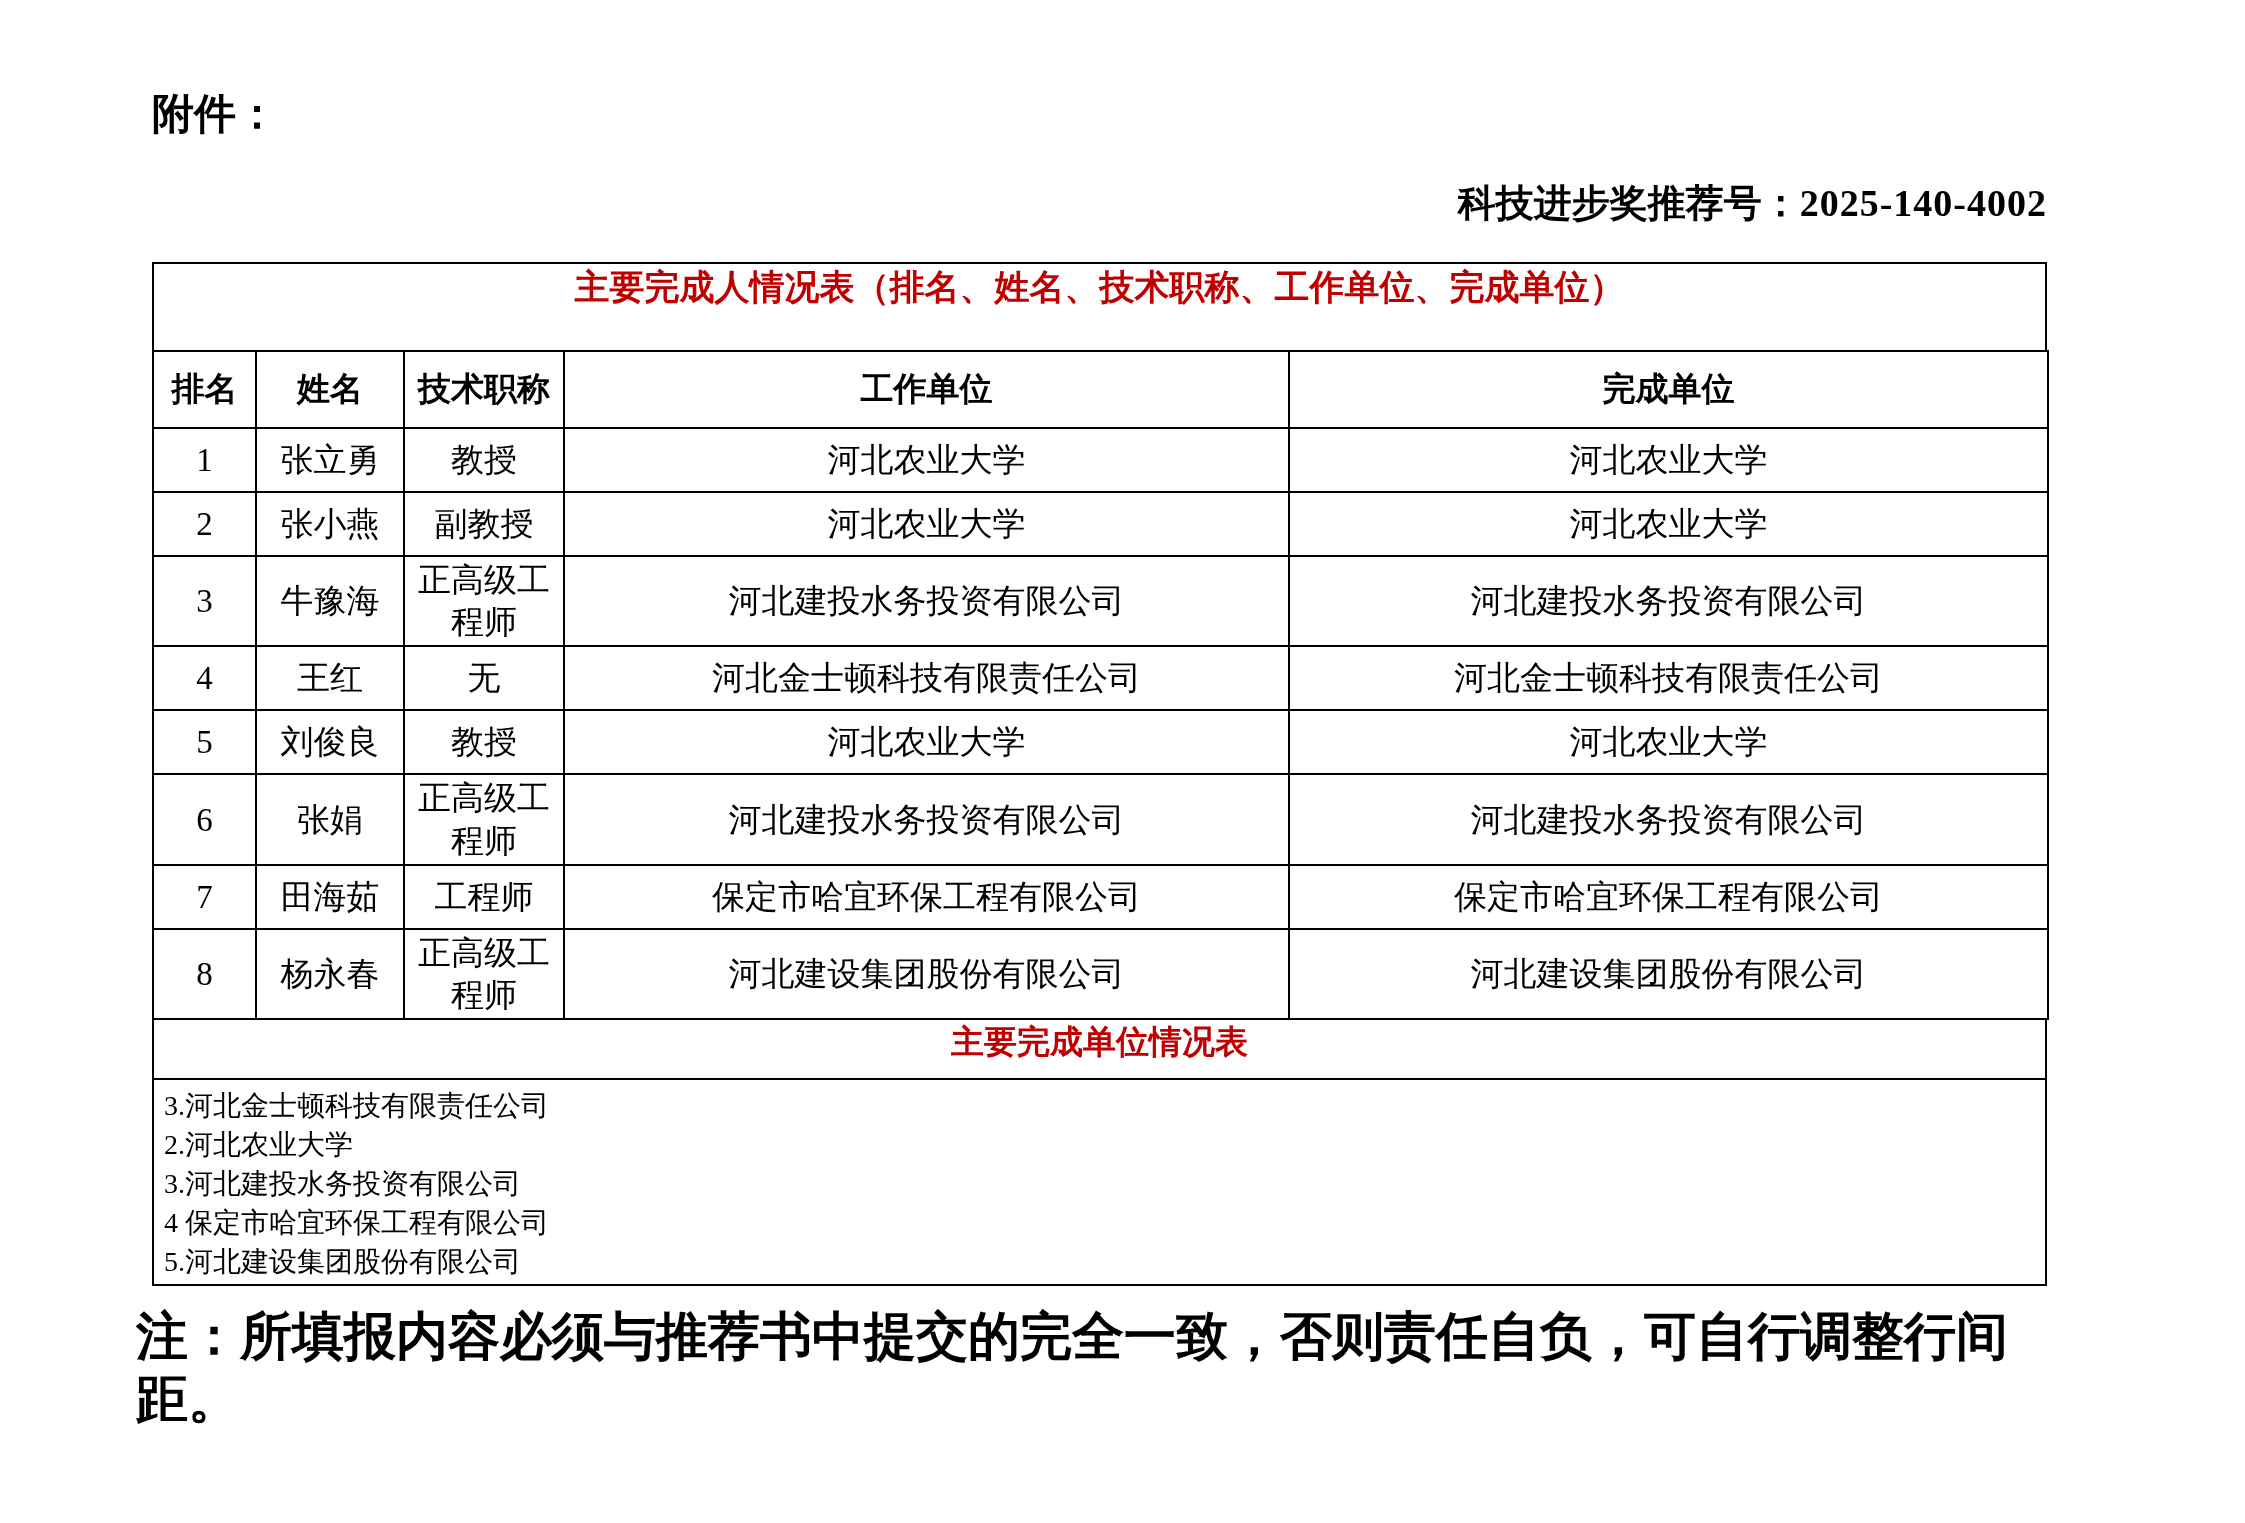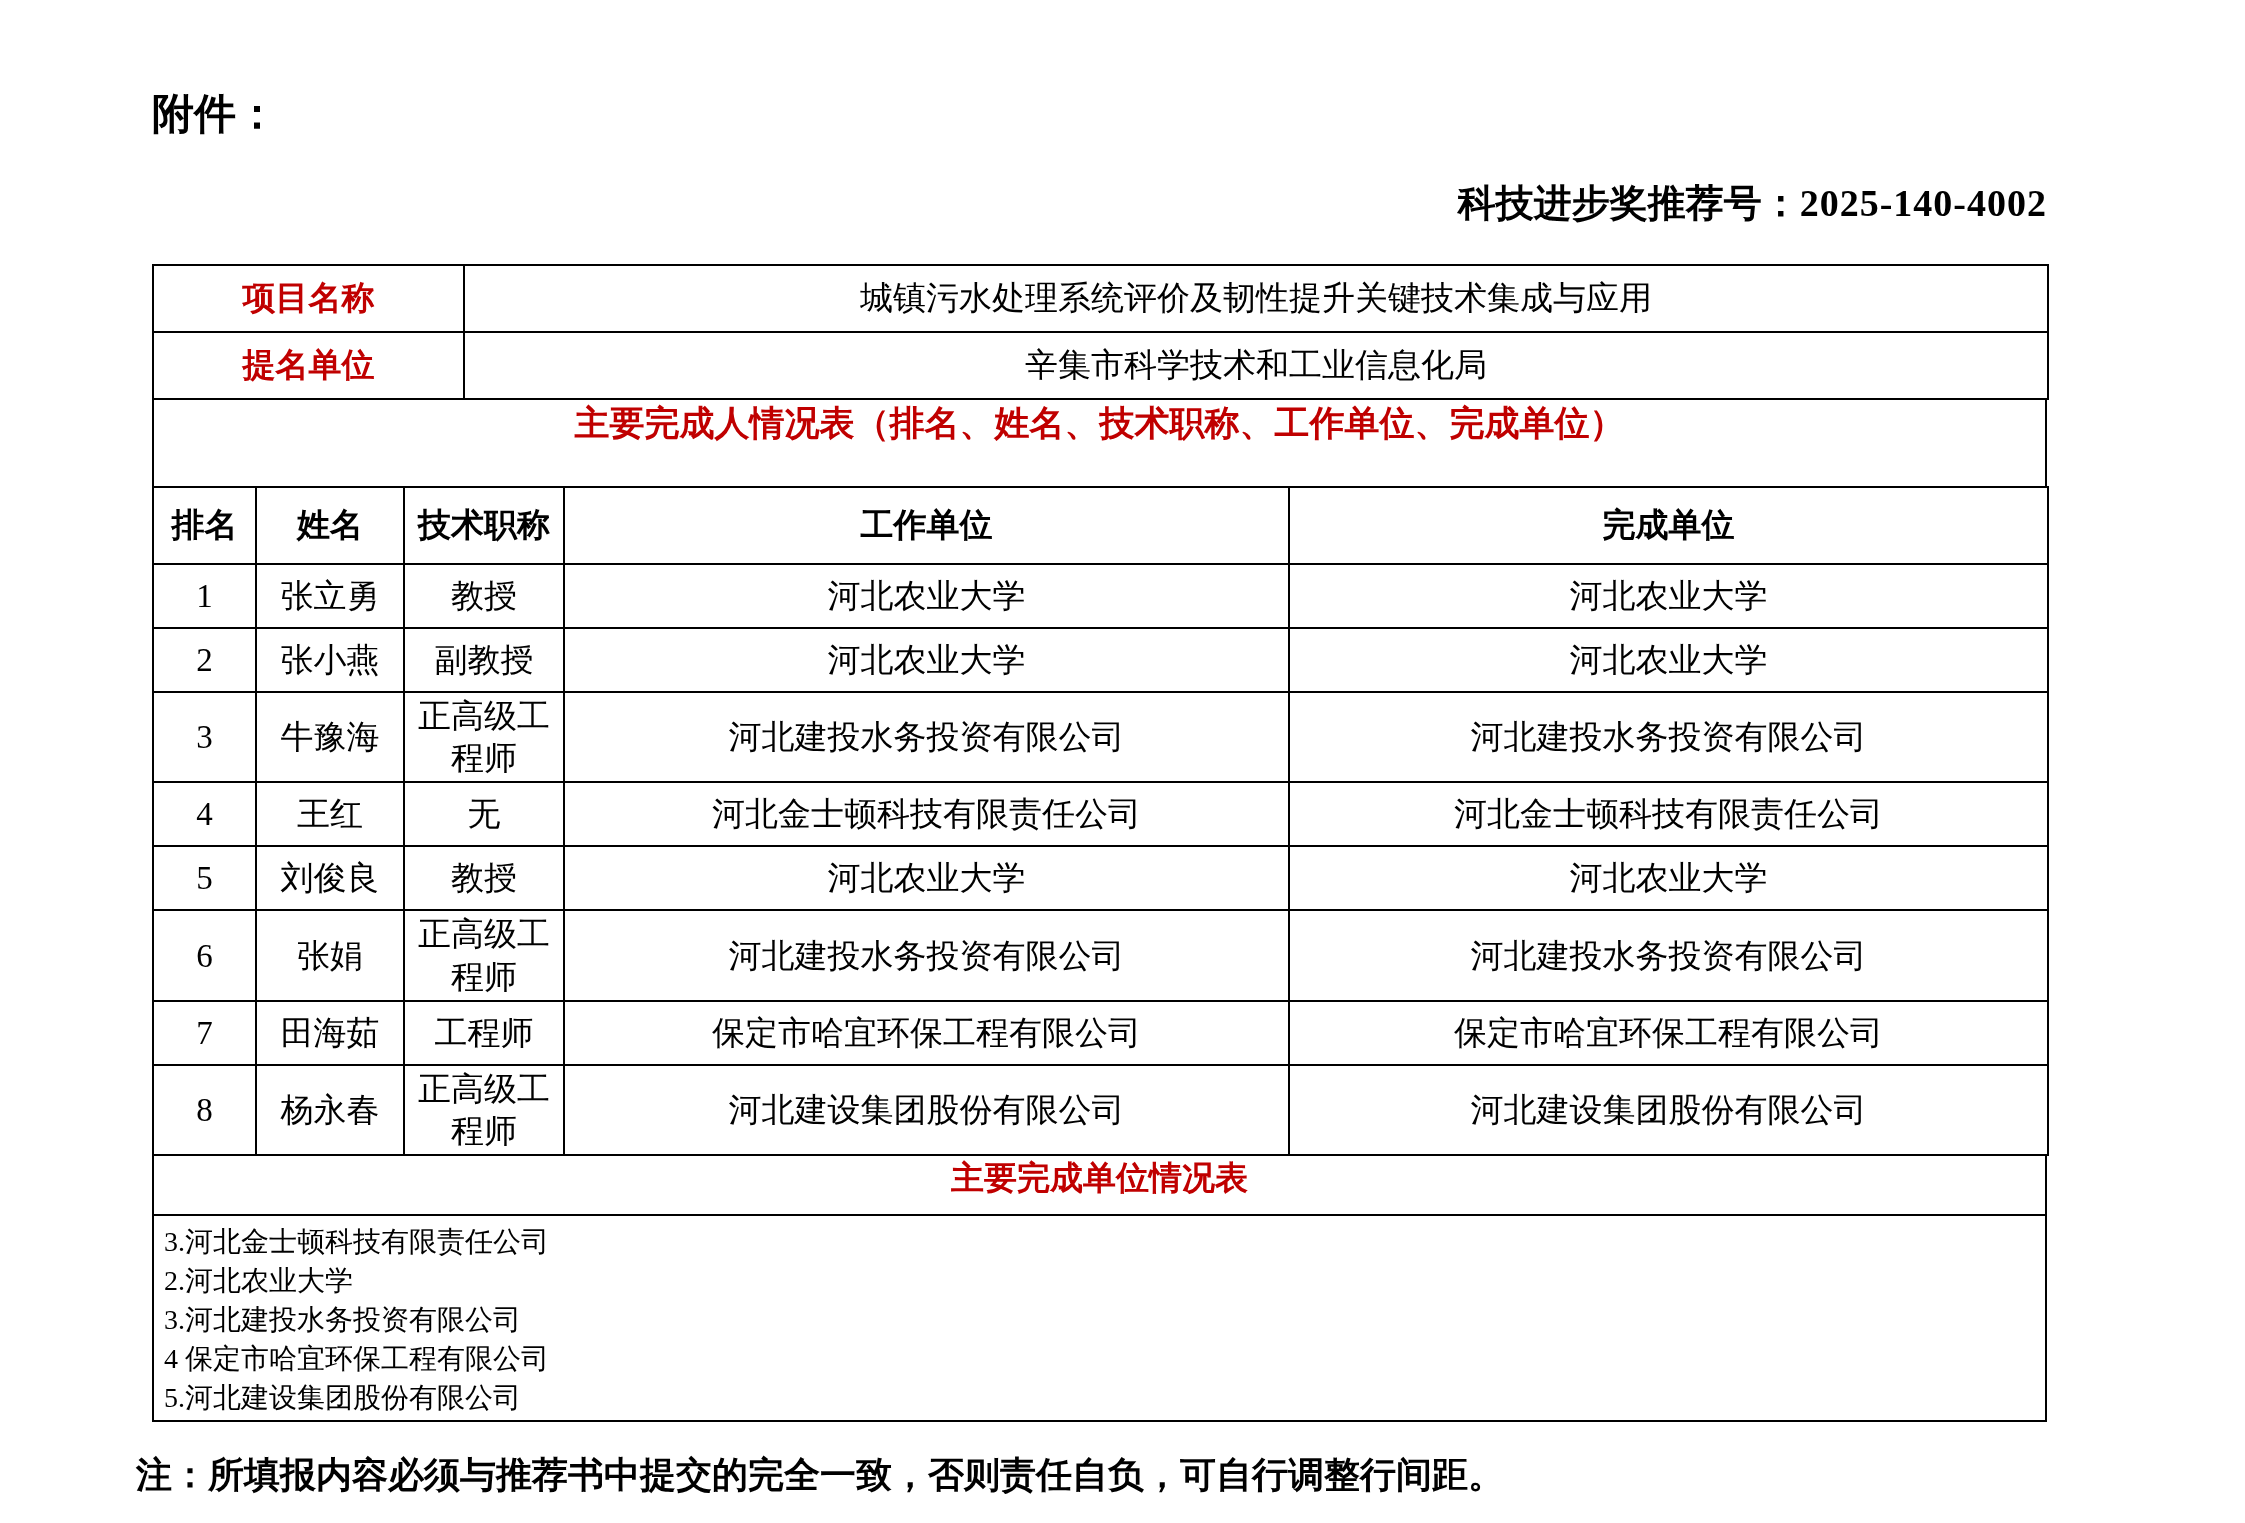--- a/index.html
+++ b/index.html
@@ -103,56 +103,40 @@
     height: 208px;
     padding: 6px 10px;
     text-align: left;
   }
   .units-band .unit-line {
     font-size: 28px;
     line-height: 39px;
   }
 
   .note-line {
-    margin-top: 32px;
+    margin-top: 20px;
     margin-left: -16px;
-    font-size: 36px;
+    font-size: 52px;
     font-weight: bold;
     line-height: 1.2;
     font-family: "Liberation Serif", "DejaVu Serif", serif;
   }
 </style>
 </head>
 <body>
 
 <div class="page">
   <div class="content">
 
     <p class="attachment">附件：</p>
 
     <p class="rec-line"><span>科技进步奖推荐号：</span><span class="rec-number">2025-140-4002</span></p>
 
     <div class="doc-table">
 
-      <table class="grid first">
-        <colgroup>
-            <col style="width:311px">
-            <col style="width:1584px">
-          </colgroup>
-        <tbody>
-            <tr class="info-row">
-          <td class="info-label">项目名称</td>
-          <td>城镇污水处理系统评价及韧性提升关键技术集成与应用</td>
-        </tr>
-        <tr class="info-row">
-          <td class="info-label">提名单位</td>
-          <td>辛集市科学技术和工业信息化局</td>
-        </tr>
-      </tbody>
-        </table>
 
       <div class="band caption-band">
         <span class="band-text">主要完成人情况表（排名、姓名、技术职称、工作单位、完成单位）</span>
       </div>
 
       <table class="grid second">
         <colgroup>
           <col style="width:103px">
             <col style="width:148px">
             <col style="width:160px">

